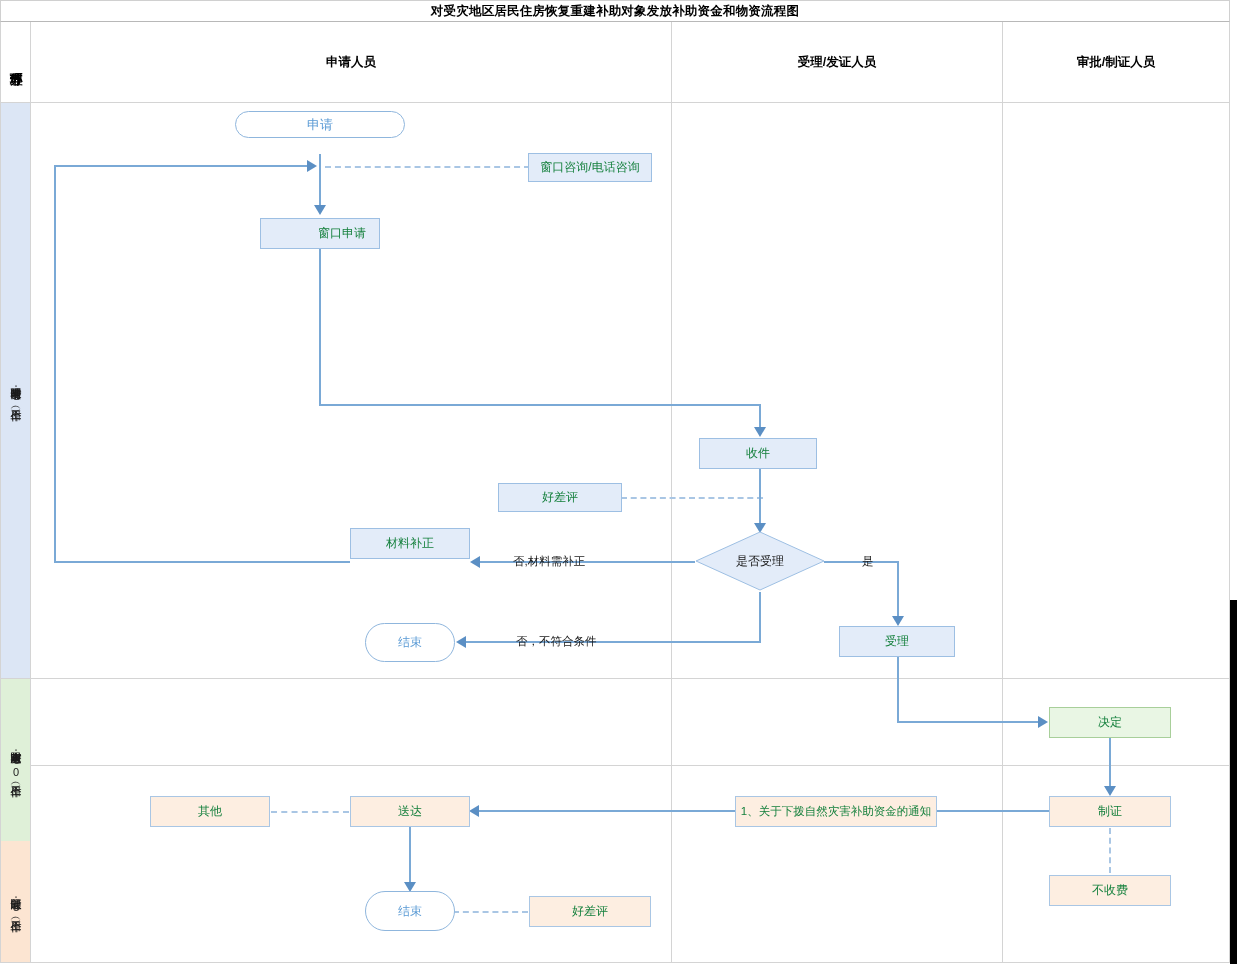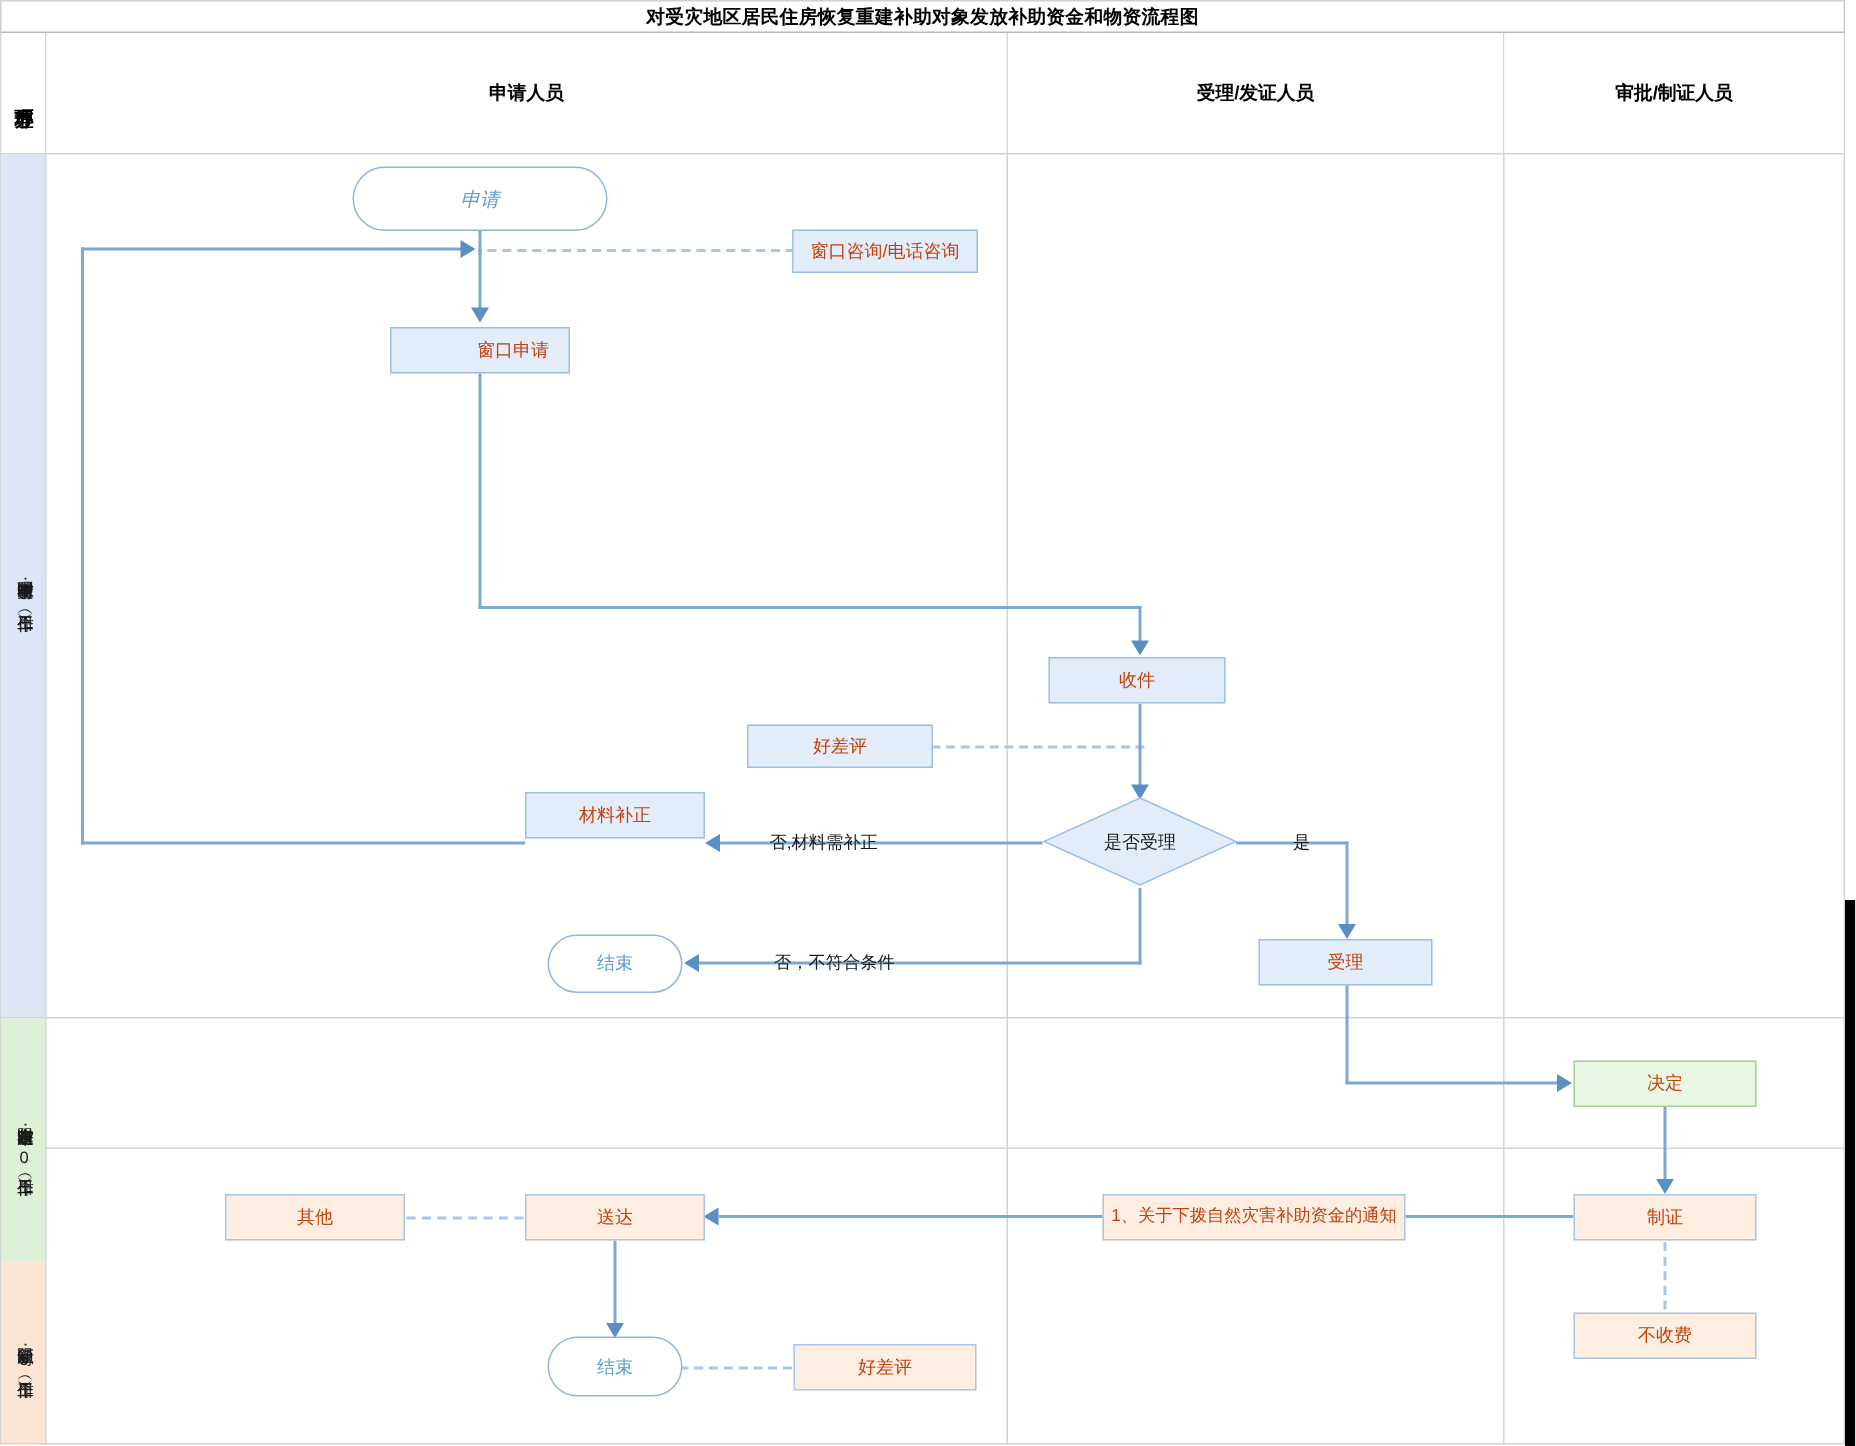--- a/index.html
+++ b/index.html
@@ -60,21 +60,21 @@
     line-height: 1.22;
     word-break: break-all;
   }
 
   
   .node {
     position: absolute;
     display: flex; align-items: center; justify-content: center;
     text-align: center;
     font-size: 12px;
-    color: #c2410c;
+    color: #15803d;
     line-height: 1.2;
     padding: 1px 4px;
     white-space: nowrap;
   }
   .node.blue      { background: #e3ecf9; border: 1px solid #9dbfe3; }
   .node.green     { background: #e9f6e4; border: 1px solid #a8cf9a; }
   .node.peach     { background: #fdeee1; border: 1px solid #a9c6e4; }
   .node.terminal  {
     background: #ffffff; border: 1px solid #8fb6dd;
     border-radius: 22px; color: #5b9bd5;
@@ -204,21 +204,21 @@
   <div class="conn h" style="left:479px; top:810px; width:570px;"></div>
   <div class="arrow left" style="left:469px; top:805px;"></div>
 
   <div class="conn-dash-h" style="left:271px; top:811px; width:78px;"></div>
 
   <div class="conn v" style="left:409px; top:827px; height:58px;"></div>
   <div class="arrow down" style="left:404px; top:882px;"></div>
 
   <div class="conn-dash-h" style="left:453px; top:911px; width:75px;"></div>
 
-  <div class="node terminal start" style="left:235px; top:111px; width:170px; height:43px;font-style:italic;">申请</div>
+  <div class="node terminal start" style="left:235px; top:111px; width:170px; height:27px;">申请</div>
 
   <div class="node blue" style="left:528px; top:153px; width:124px; height:29px;">窗口咨询/电话咨询</div>
 
   <div class="node blue" style="left:260px; top:218px; width:120px; height:31px;padding-left:48px;">窗口申请</div>
 
   <div class="node blue" style="left:699px; top:438px; width:118px; height:31px;">收件</div>
 
   <div class="node blue" style="left:498px; top:483px; width:124px; height:29px;">好差评</div>
 
   <div class="diamond-shape" style="left:695px; top:531px; width:130px; height:60px;">

